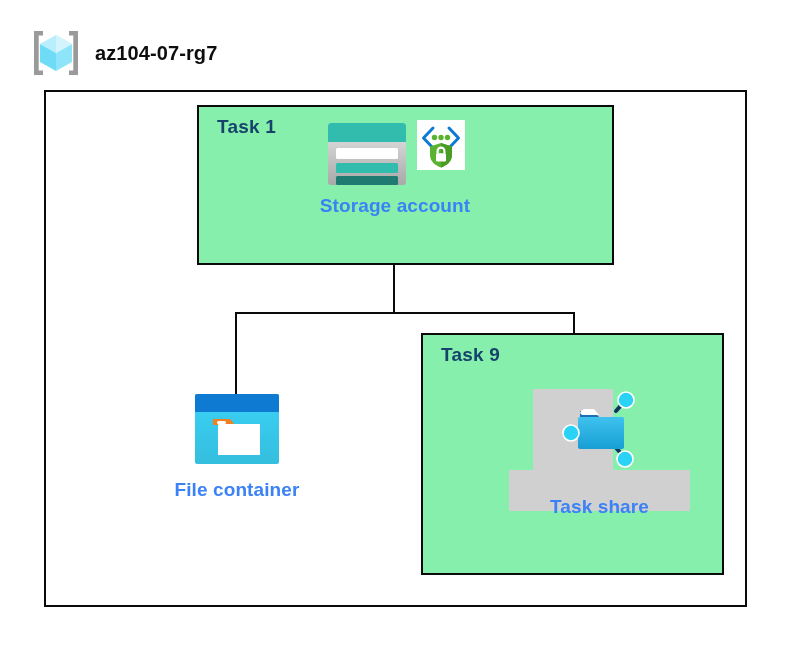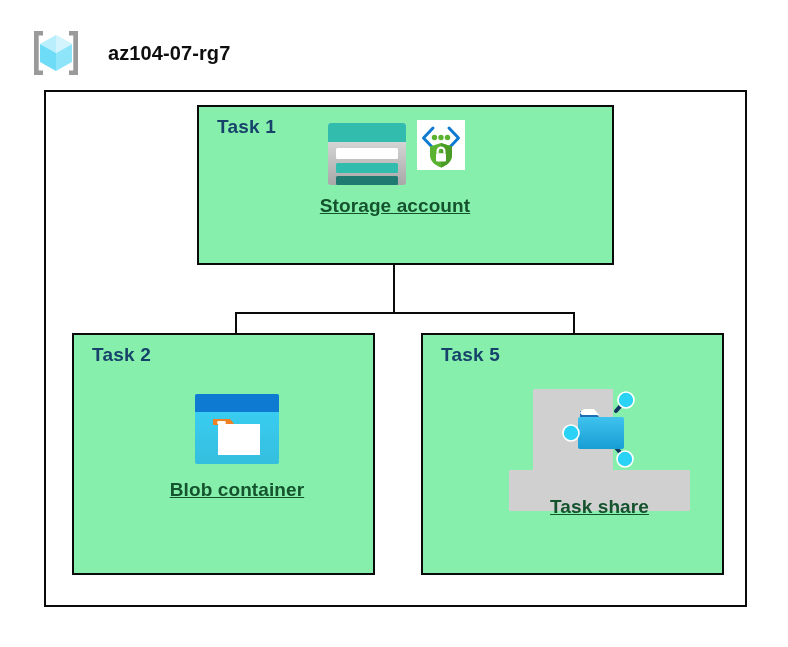--- a/index.html
+++ b/index.html
@@ -20,21 +20,21 @@
     overflow: hidden;
   }
 
   
   .rg-header {
     position: absolute;
     left: 30px;
     top: 28px;
     display: flex;
     align-items: center;
-    gap: 26px;
+    gap: 13px;
   }
   .rg-icon {
     width: 52px;
     height: 50px;
     display: block;
   }
   .rg-title {
     font-size: 20px;
     font-weight: bold;
     color: #0e0e0e;
@@ -92,24 +92,23 @@
   
   .node {
     position: absolute;
     display: flex;
     flex-direction: column;
     align-items: center;
   }
   .node-caption {
     font-size: 19px;
     font-weight: bold;
-    color: #14532d;
+    color: #3b82f6;
     white-space: nowrap;
     letter-spacing: 0.1px;
-    text-decoration: underline;
   }
   #node-storage-wrap { position: absolute; left: 285px; top: 120px; width: 220px; }
   #node-storage-icons {
     display: flex;
     flex-direction: row;
     align-items: flex-start;
     justify-content: center;
     gap: 9px;
     height: 68px;
   }
@@ -224,23 +223,20 @@
           <path d="M20.6 33.5 V31 a3.4 3.4 0 0 1 6.8 0 V33.5" fill="none" stroke="#ffffff" stroke-width="2.2"></path>
 
           <rect x="19" y="33.2" width="10" height="8.4" rx="1.4" fill="#ffffff"></rect>
         </svg>
       </span>
 
     </div>
     <span class="node-caption" id="storage-caption">Storage account</span>
   </div>
 
-  <div class="task-box" id="task2-box">
-    <span class="task-label">Task 2</span>
-  </div>
 
   <div class="node" id="node-blob">
     <div class="icon-row">
       <span>
         <svg class="icon-svg" width="86" height="72" viewBox="0 0 86 72" xmlns="http://www.w3.org/2000/svg">
           <defs>
             <linearGradient id="blobBody" x1="0" y1="0" x2="0" y2="1">
               <stop offset="0%" stop-color="#3ad2f7"></stop>
               <stop offset="100%" stop-color="#35bede"></stop>
             </linearGradient>
@@ -248,25 +244,25 @@
           <rect x="1" y="1" width="84" height="70" rx="2" fill="url(#blobBody)"></rect>
           <path d="M3 1 H83 a2 2 0 0 1 2 2 V19 H1 V3 a2 2 0 0 1 2 -2 Z" fill="#0f7ad1"></path>
 
           <path d="M19 26 H36 L41 32 H19 Z" fill="#ef8023"></path>
           <rect x="23" y="28" width="9" height="3" rx="1.5" fill="#ffffff"></rect>
 
           <rect x="24" y="31" width="42" height="31" fill="#ffffff"></rect>
         </svg>
       </span>
     </div>
-    <span class="node-caption">Blob container</span>
+    <span class="node-caption">File container</span>
   </div>
 
   <div class="task-box" id="task3-box">
-    <span class="task-label">Task 5</span>
+    <span class="task-label">Task 9</span>
   </div>
 
   <div id="fileshare-plate-icon"></div>
   <div id="fileshare-plate-label"></div>
 
   <div class="node" id="node-fileshare">
     <div class="icon-row">
       <span>
         <svg class="icon-svg" width="80" height="84" viewBox="0 0 80 84" xmlns="http://www.w3.org/2000/svg">
           <defs>

